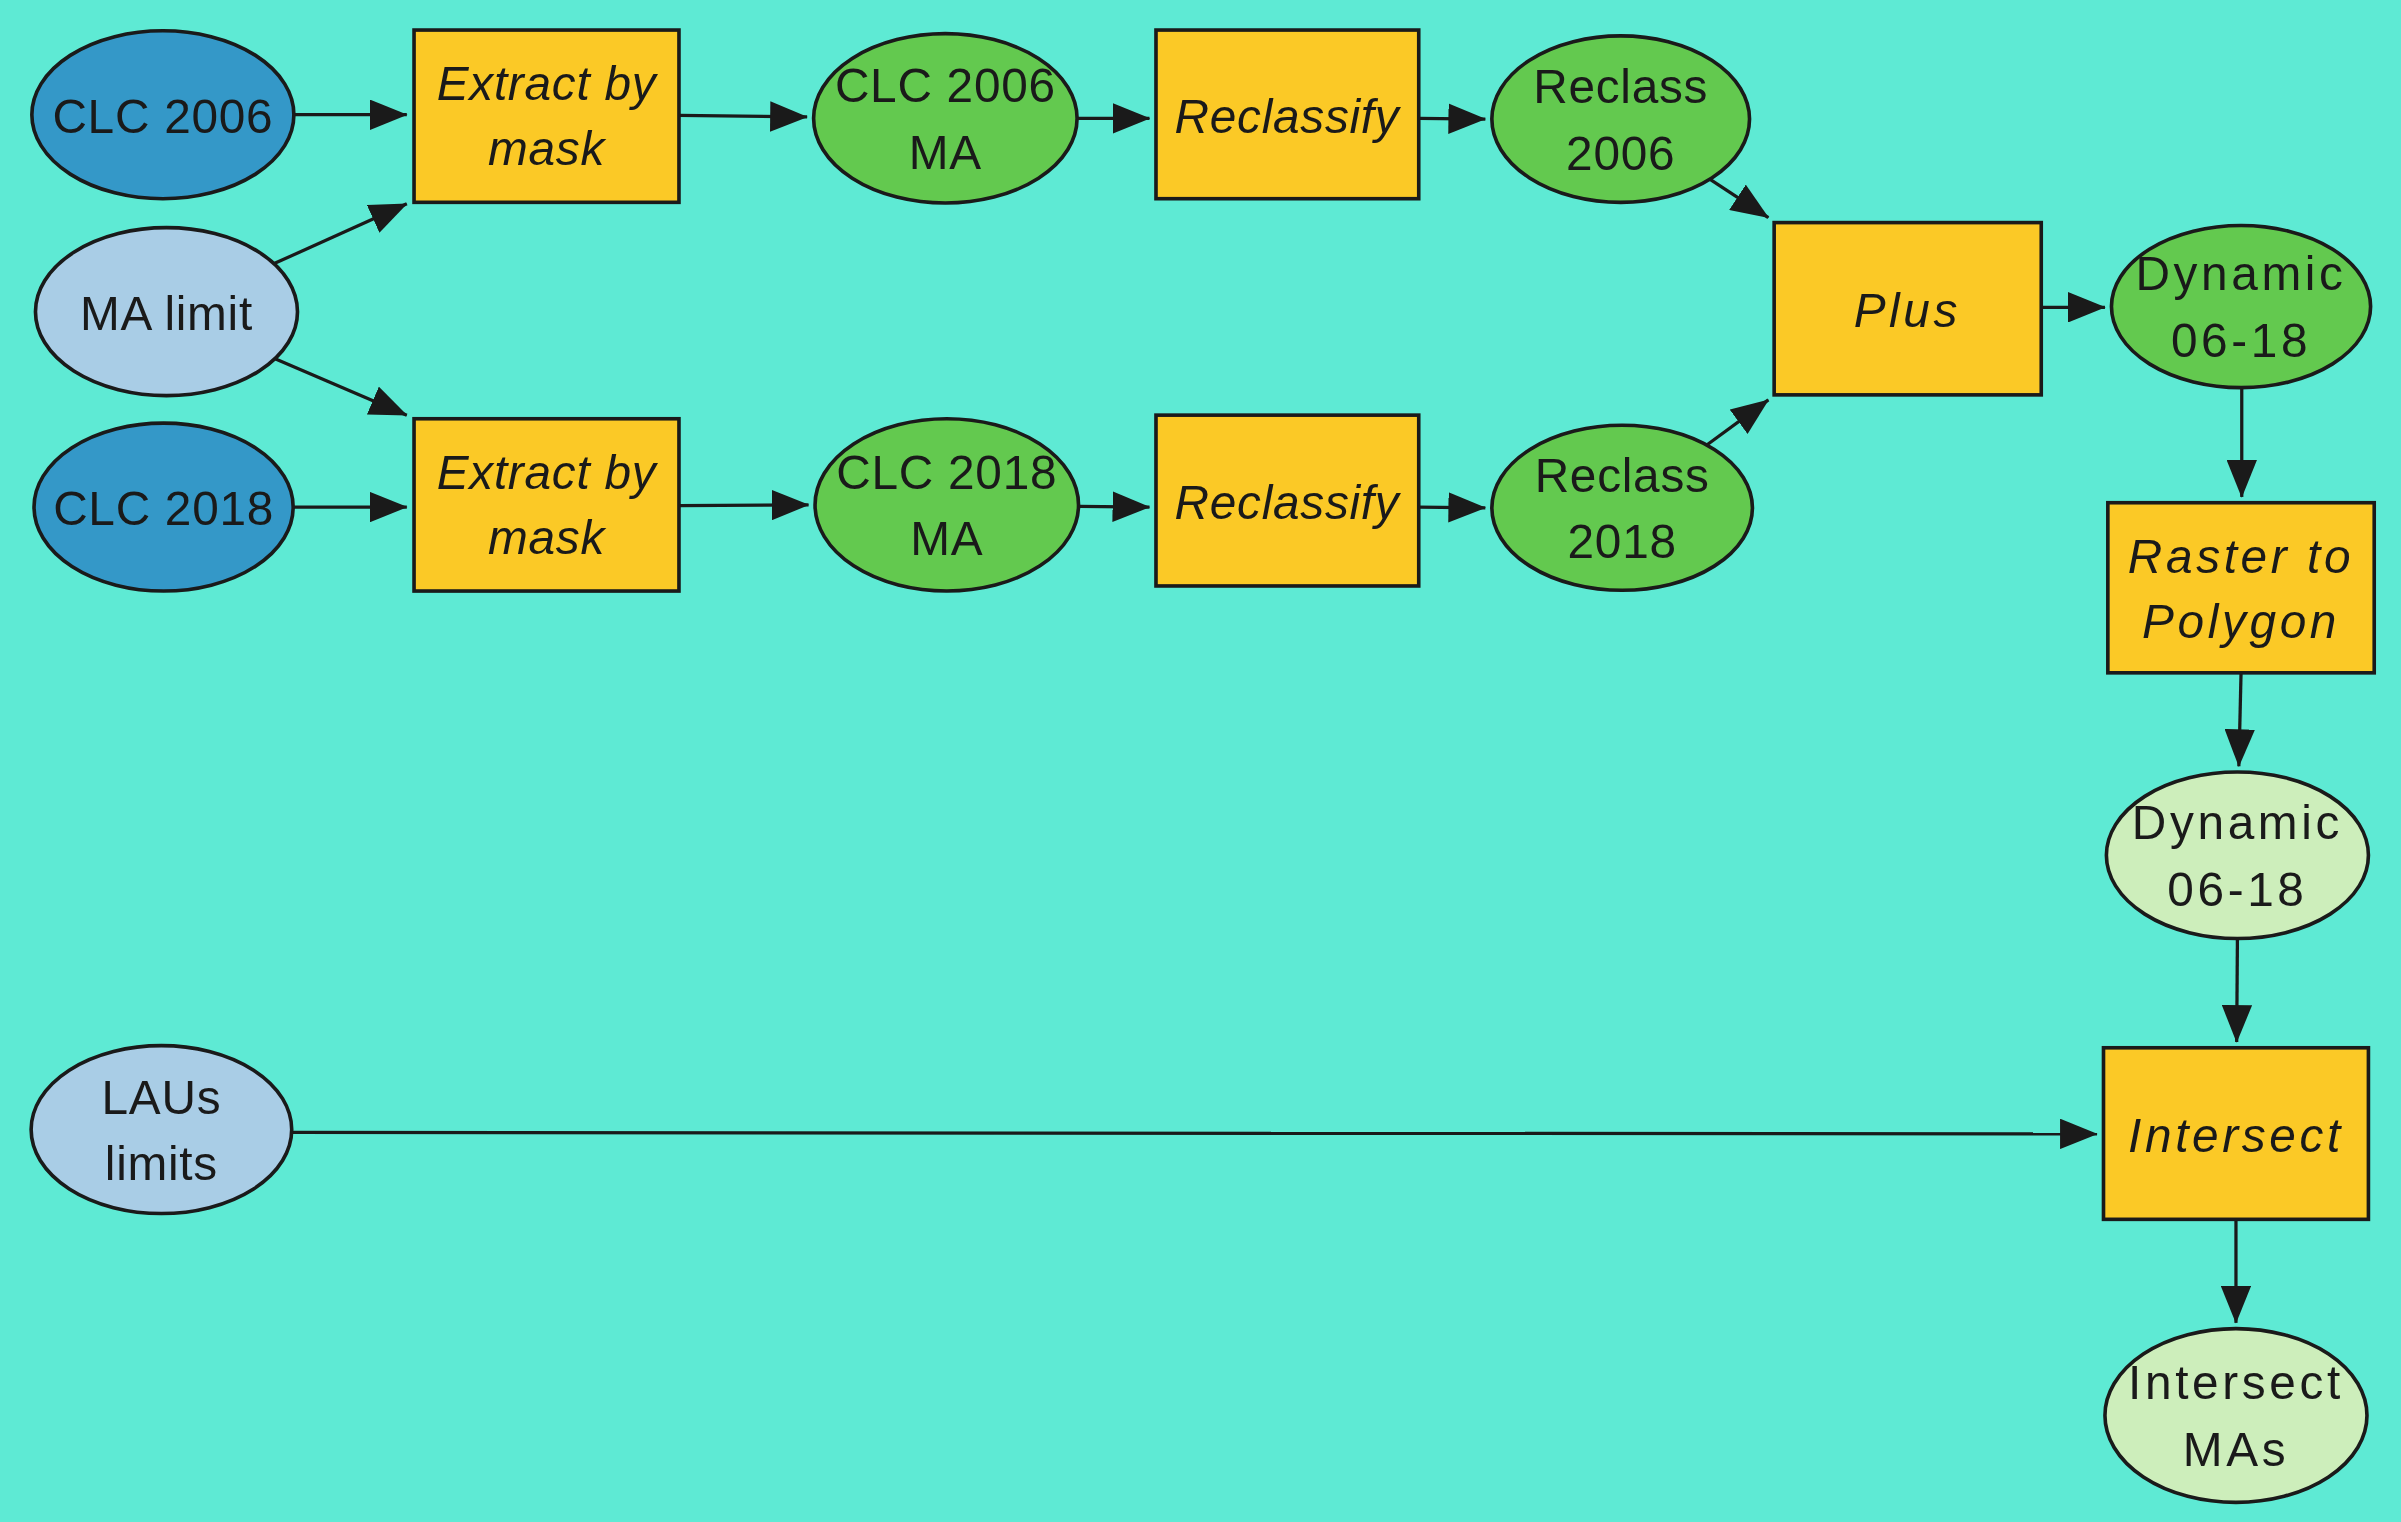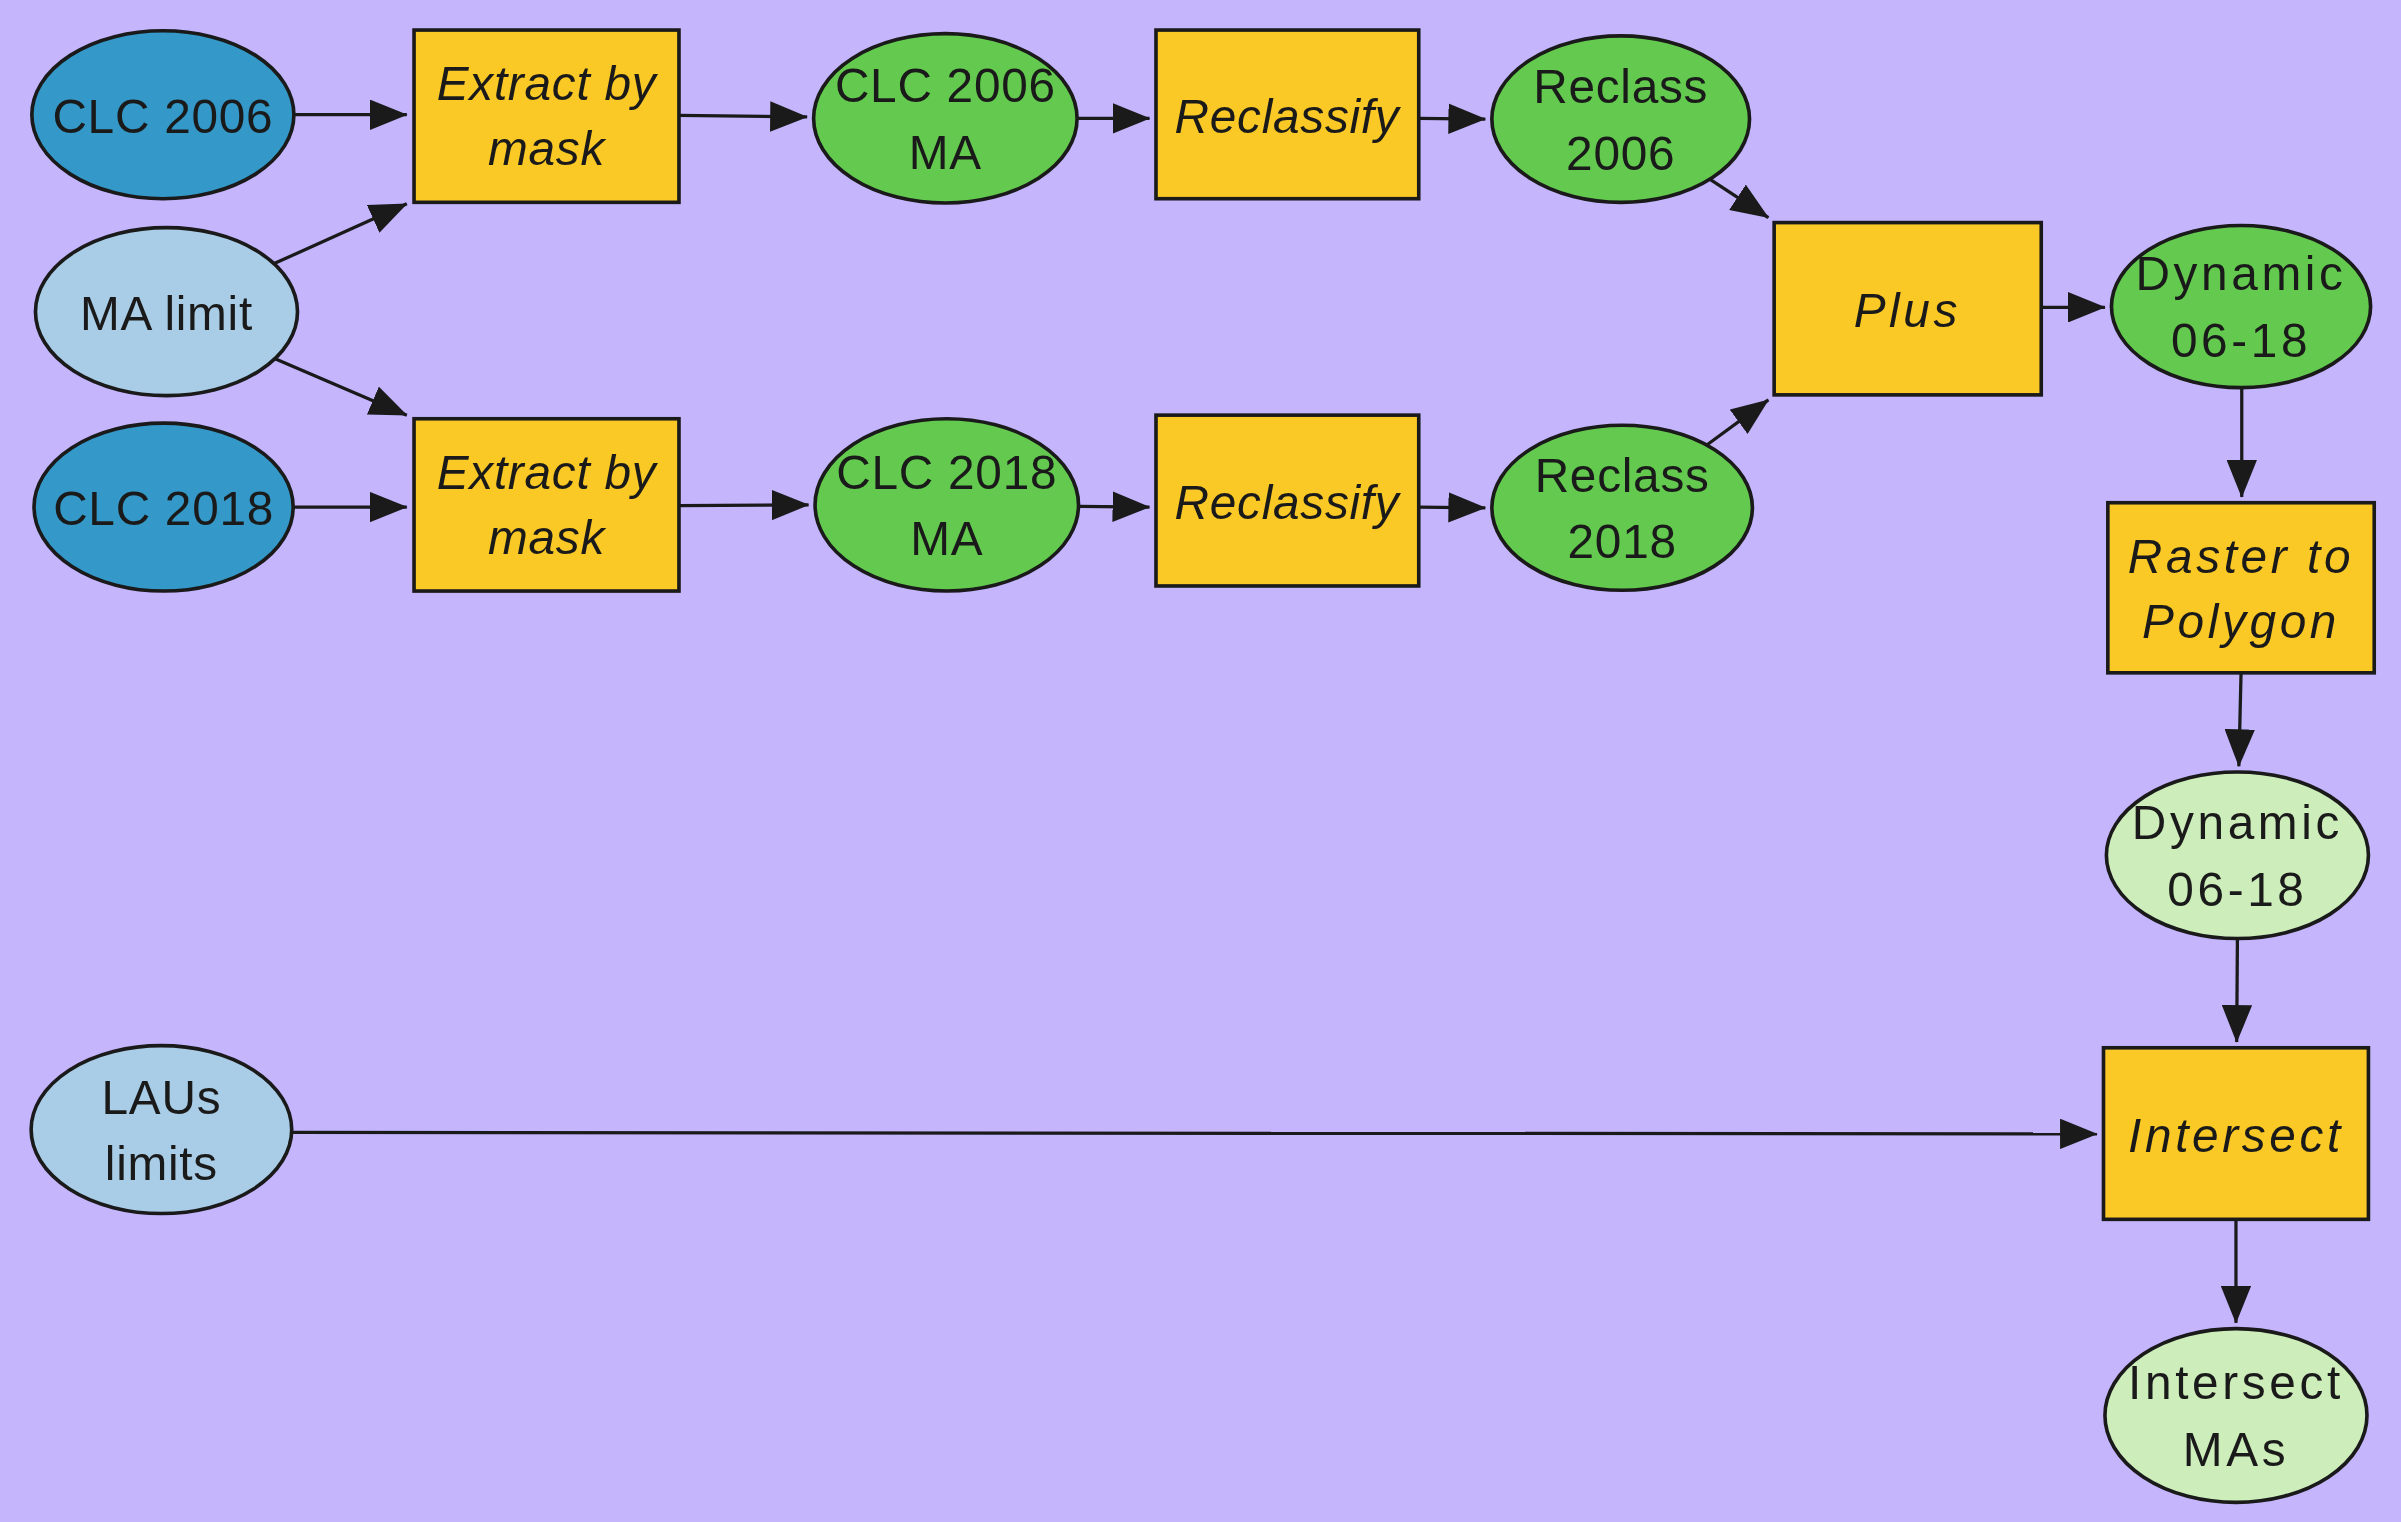--- a/index.html
+++ b/index.html
@@ -3,21 +3,21 @@
 <meta charset="utf-8">
 <style>
   html, body {
     margin: 0;
     padding: 0;
     background: #ffffff;
   }
   .stage {
     width: 2401px;
     height: 1523px;
-    background: #c4b5fd;
+    background: #5eead4;
     position: relative;
     overflow: hidden;
     text-align: center;
   }
   svg {
     display: block;
     font-family: "Liberation Sans", "DejaVu Sans", sans-serif;
   }
   .node-shape {
     stroke: #1a1a1a;

